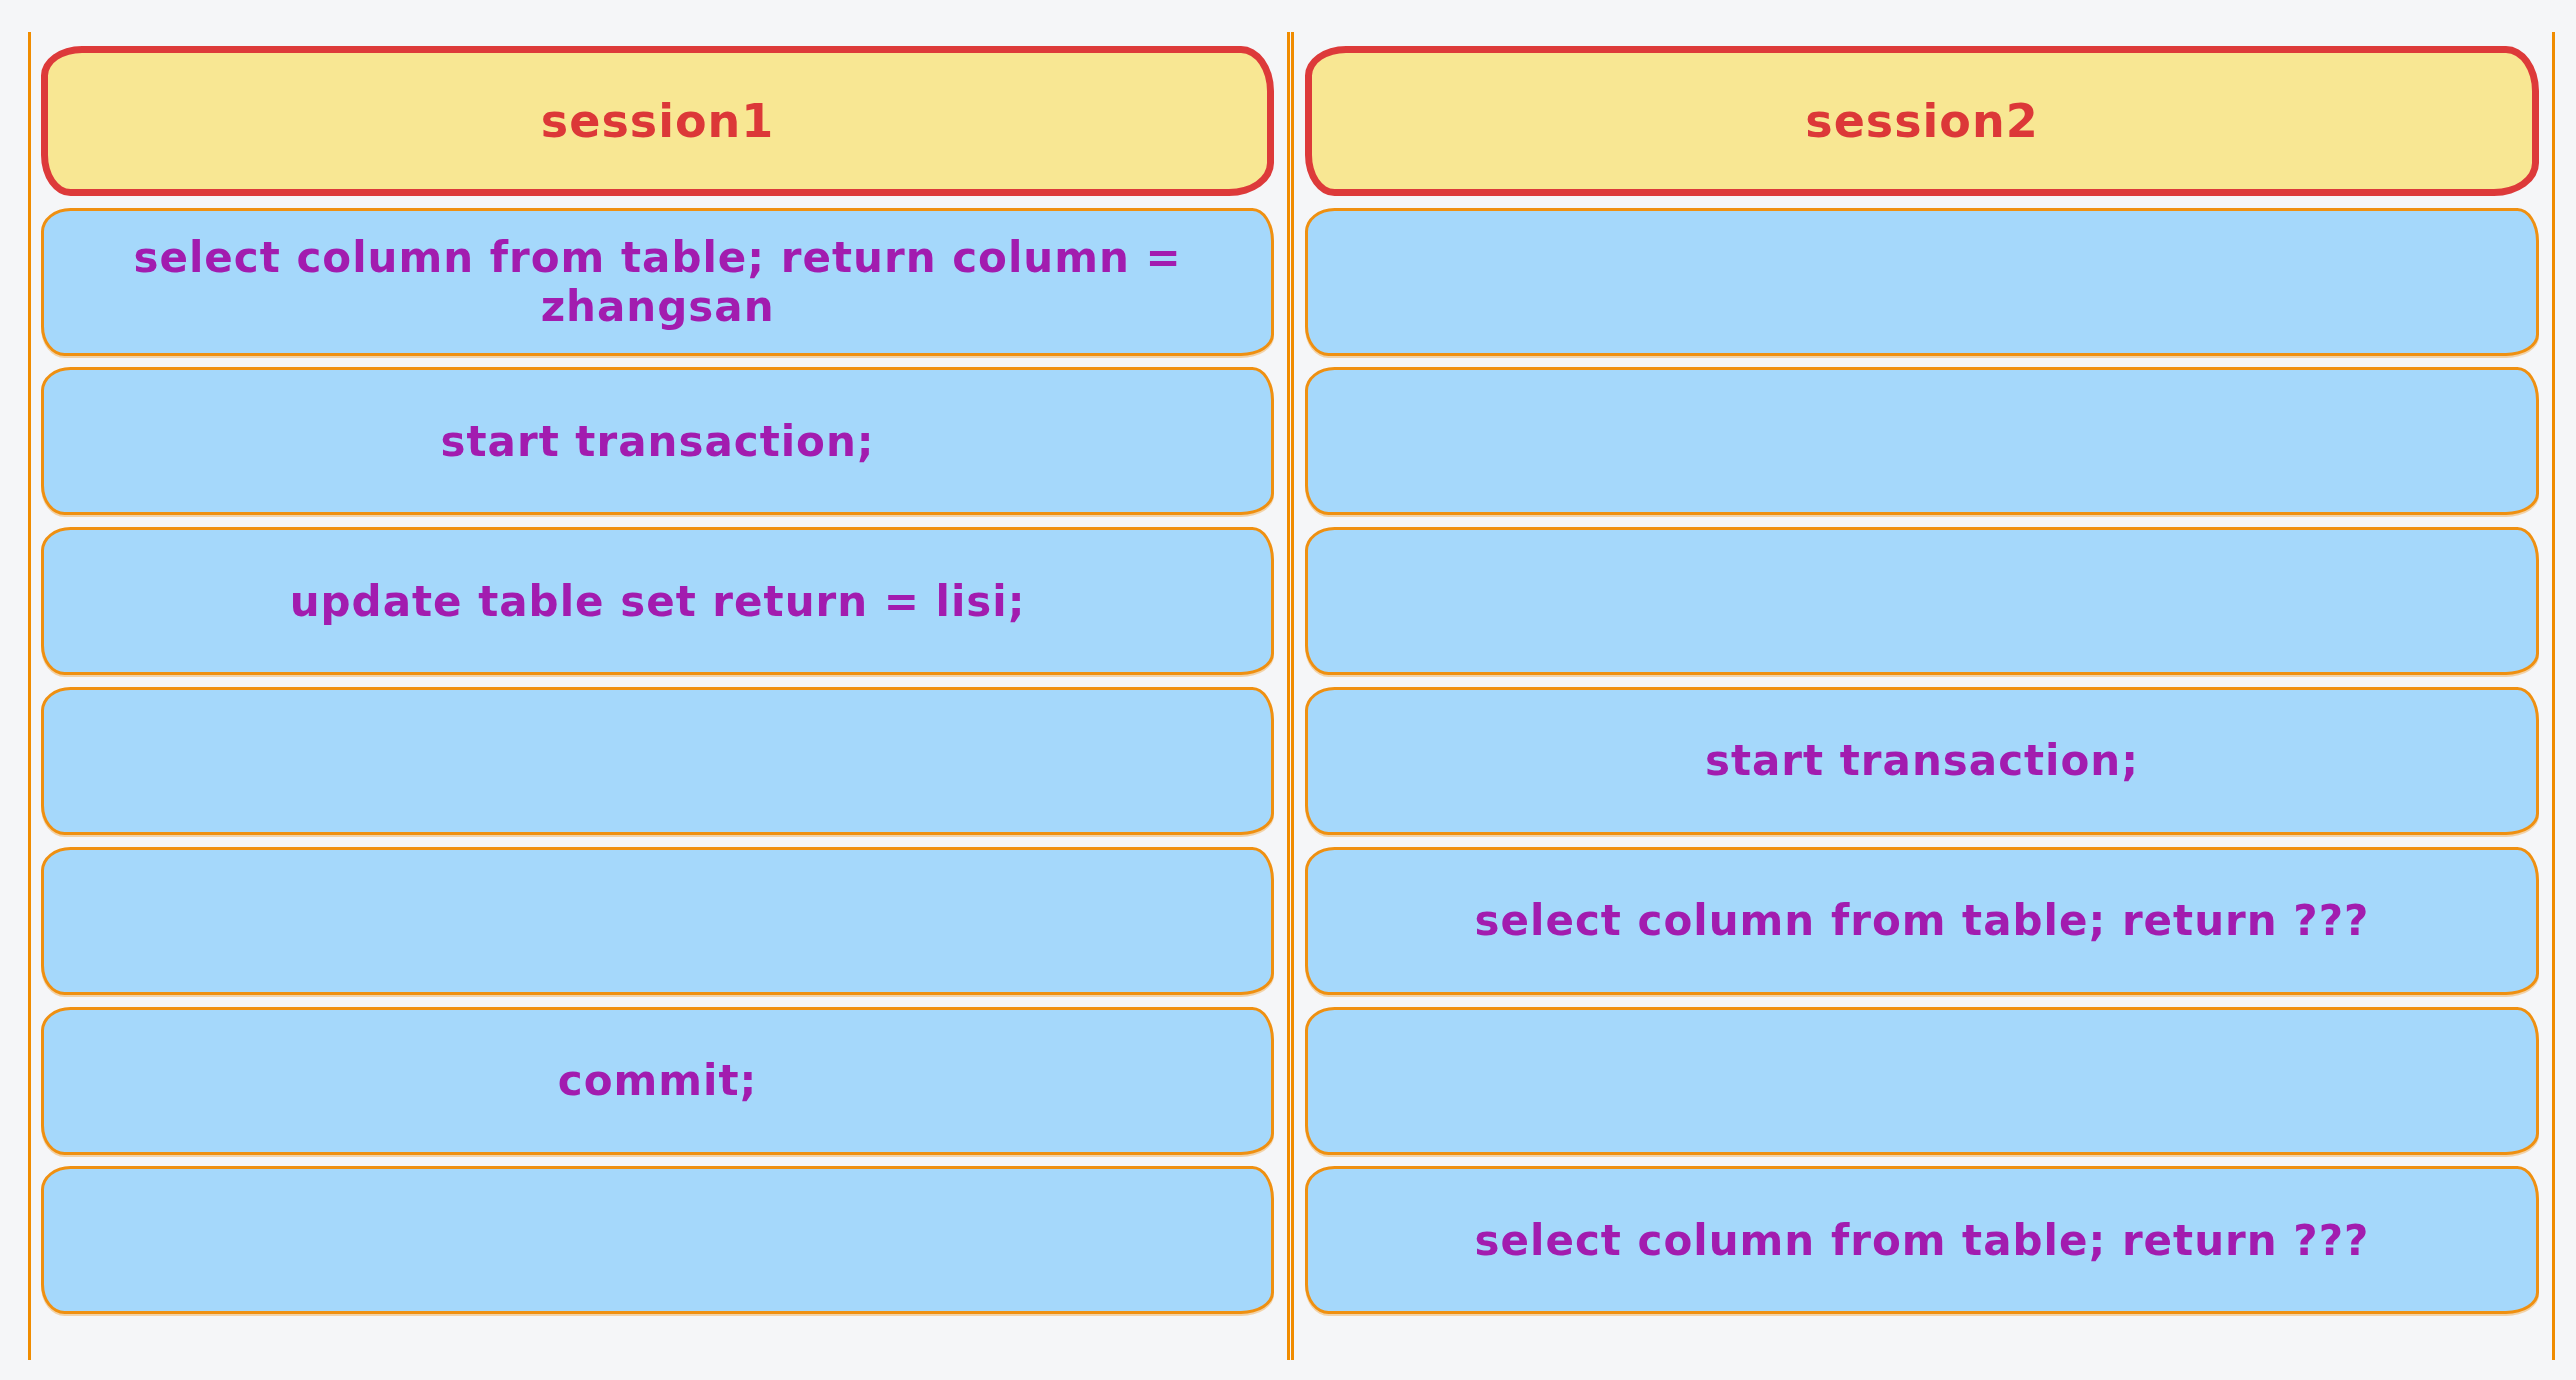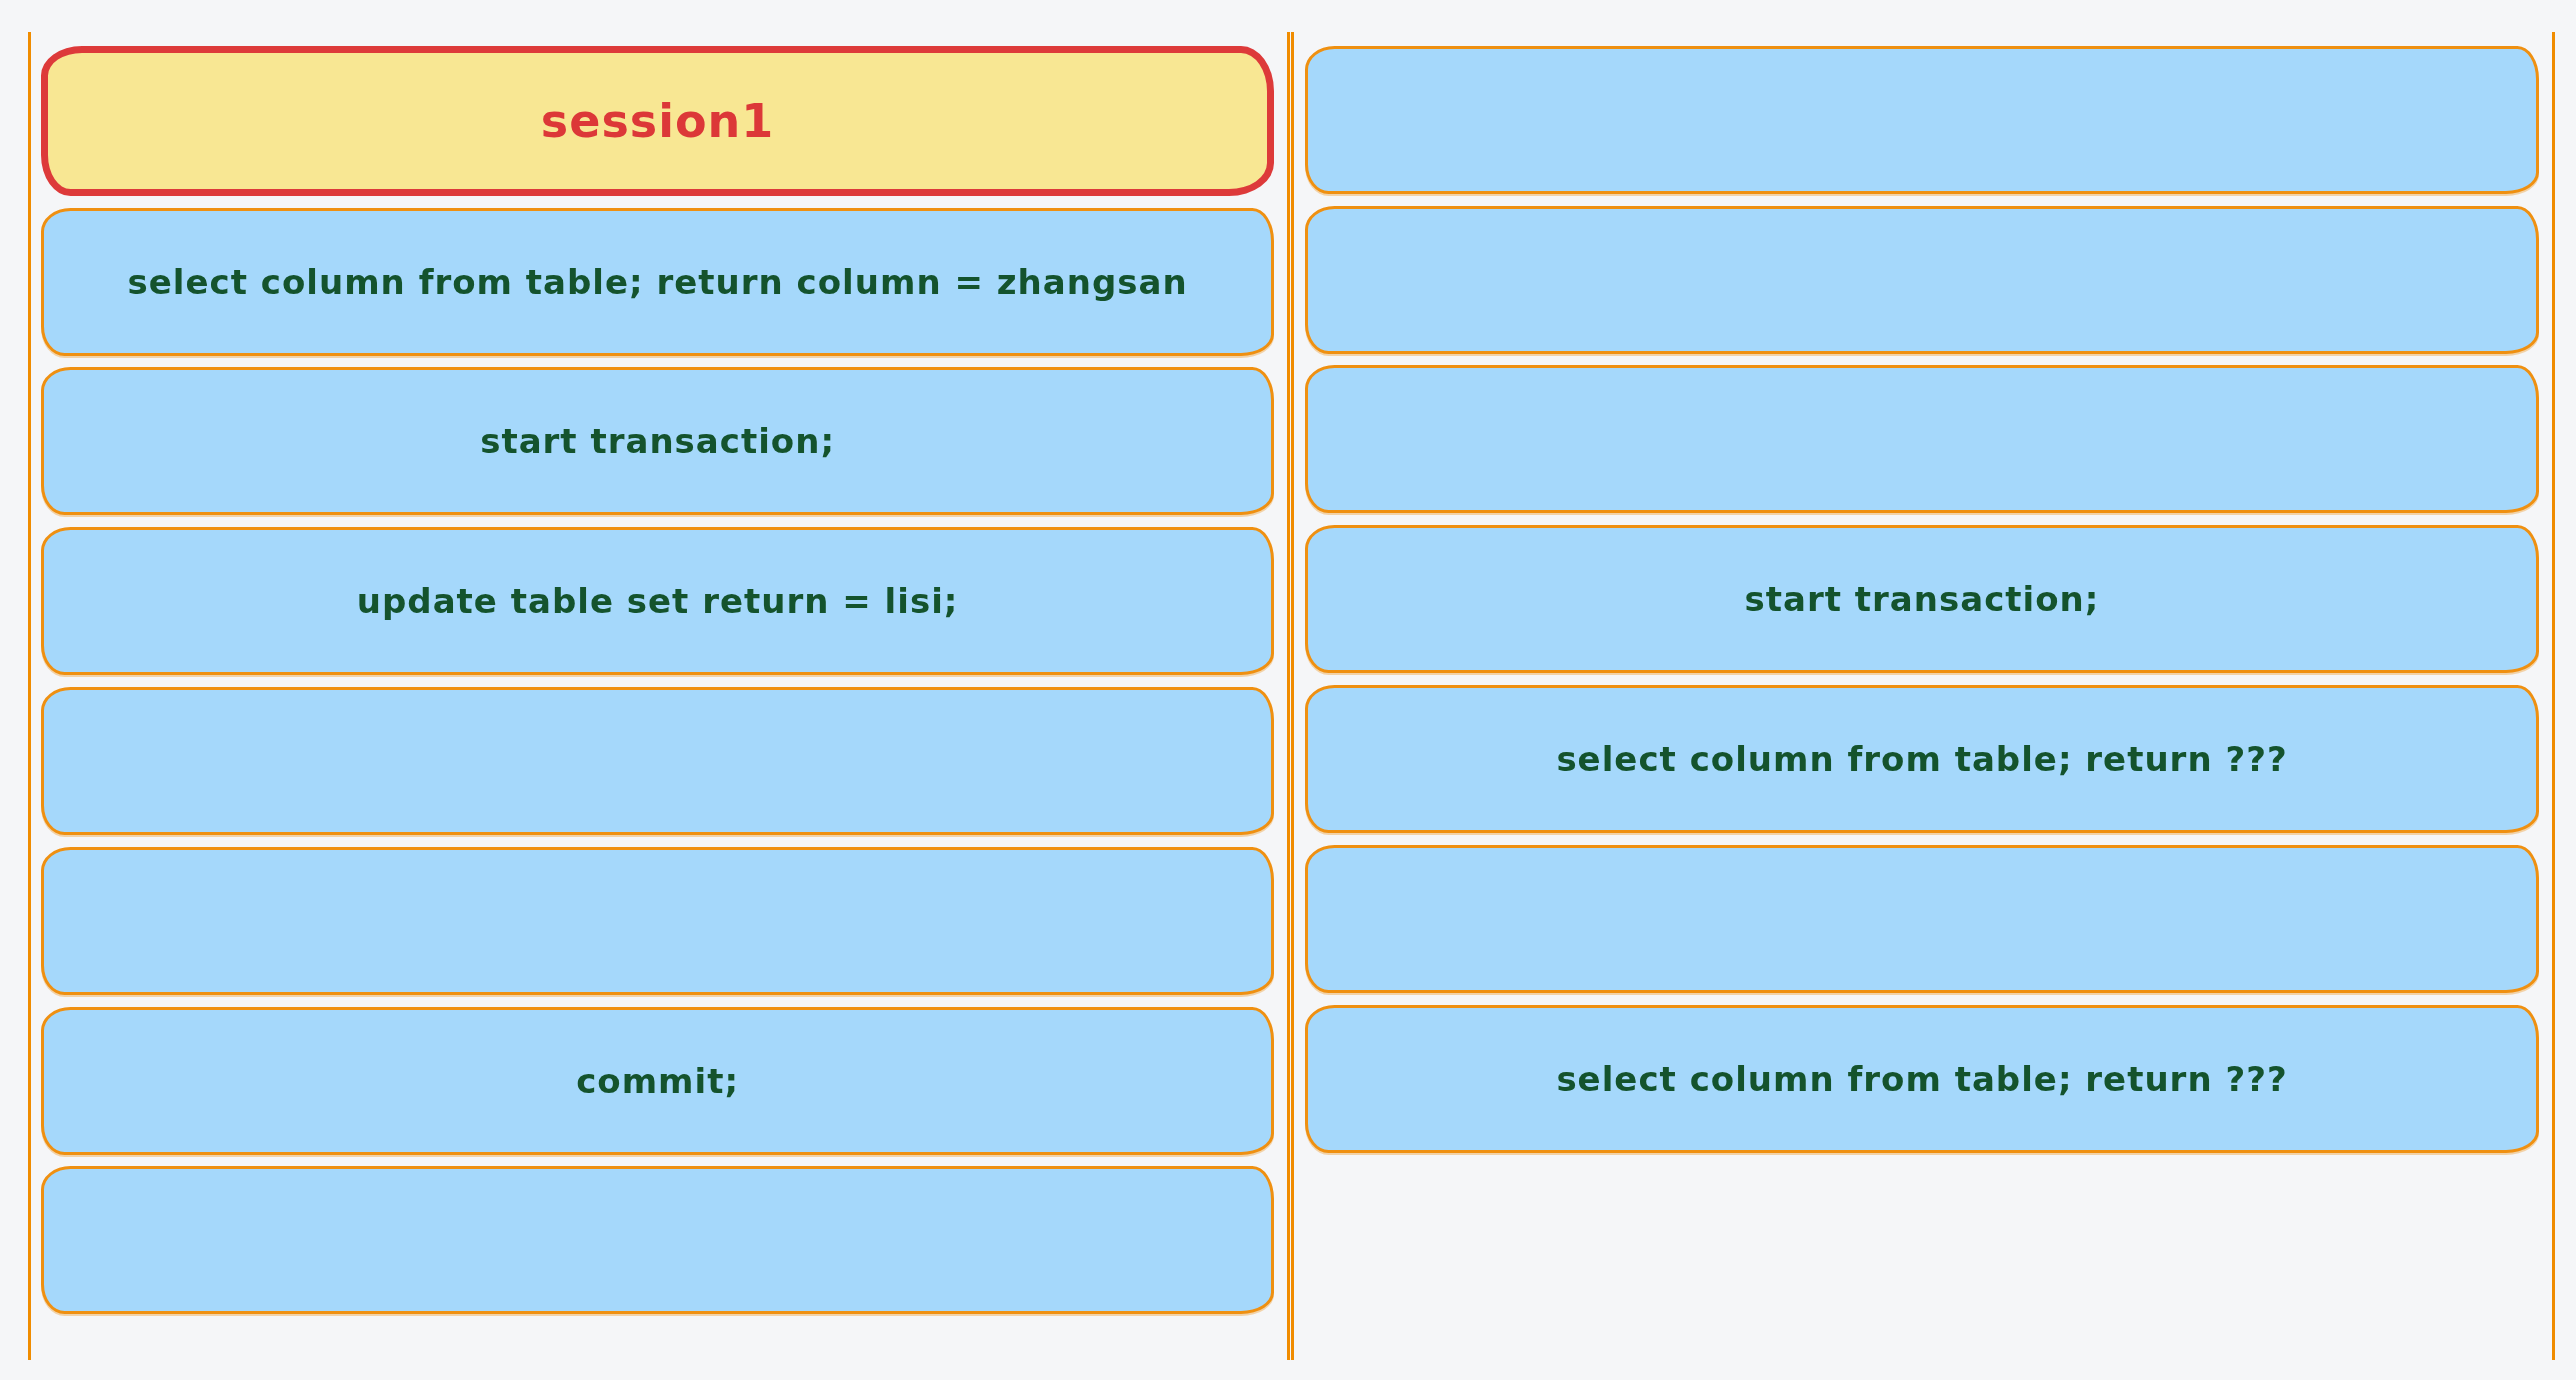--- a/index.html
+++ b/index.html
@@ -51,22 +51,22 @@
     font-weight: bold;
     letter-spacing: 1px;
   }
   
   .stmt-box {
     height: 148px;
     background: #a5d8fb;
     border: 3.9px solid #ef9011;
     border-radius: 29.5px 21.6px 33px 23.6px / 23.6px 33px 21.6px 29.5px;
     box-shadow: 0 2px 0 0 rgba(239, 144, 17, 0.35);
-    color: #14532d;
-    font-size: 34px;
+    color: #a21caf;
+    font-size: 42px;
     font-weight: bold;
     letter-spacing: 1px;
   }
 </style>
 </head>
 <body>
 
 <div class="canvas">
 
   <div class="lane lane-1">
@@ -90,20 +90,23 @@
     </div>
     <div class="node stmt-box">
       <span>commit;</span>
     </div>
     <div class="node stmt-box">
       <span></span>
     </div>
   </div>
 
   <div class="lane lane-2">
+    <div class="node header-box">
+      <span>session2</span>
+    </div>
     <div class="node stmt-box">
       <span></span>
     </div>
     <div class="node stmt-box">
       <span></span>
     </div>
     <div class="node stmt-box">
       <span></span>
     </div>
     <div class="node stmt-box">

